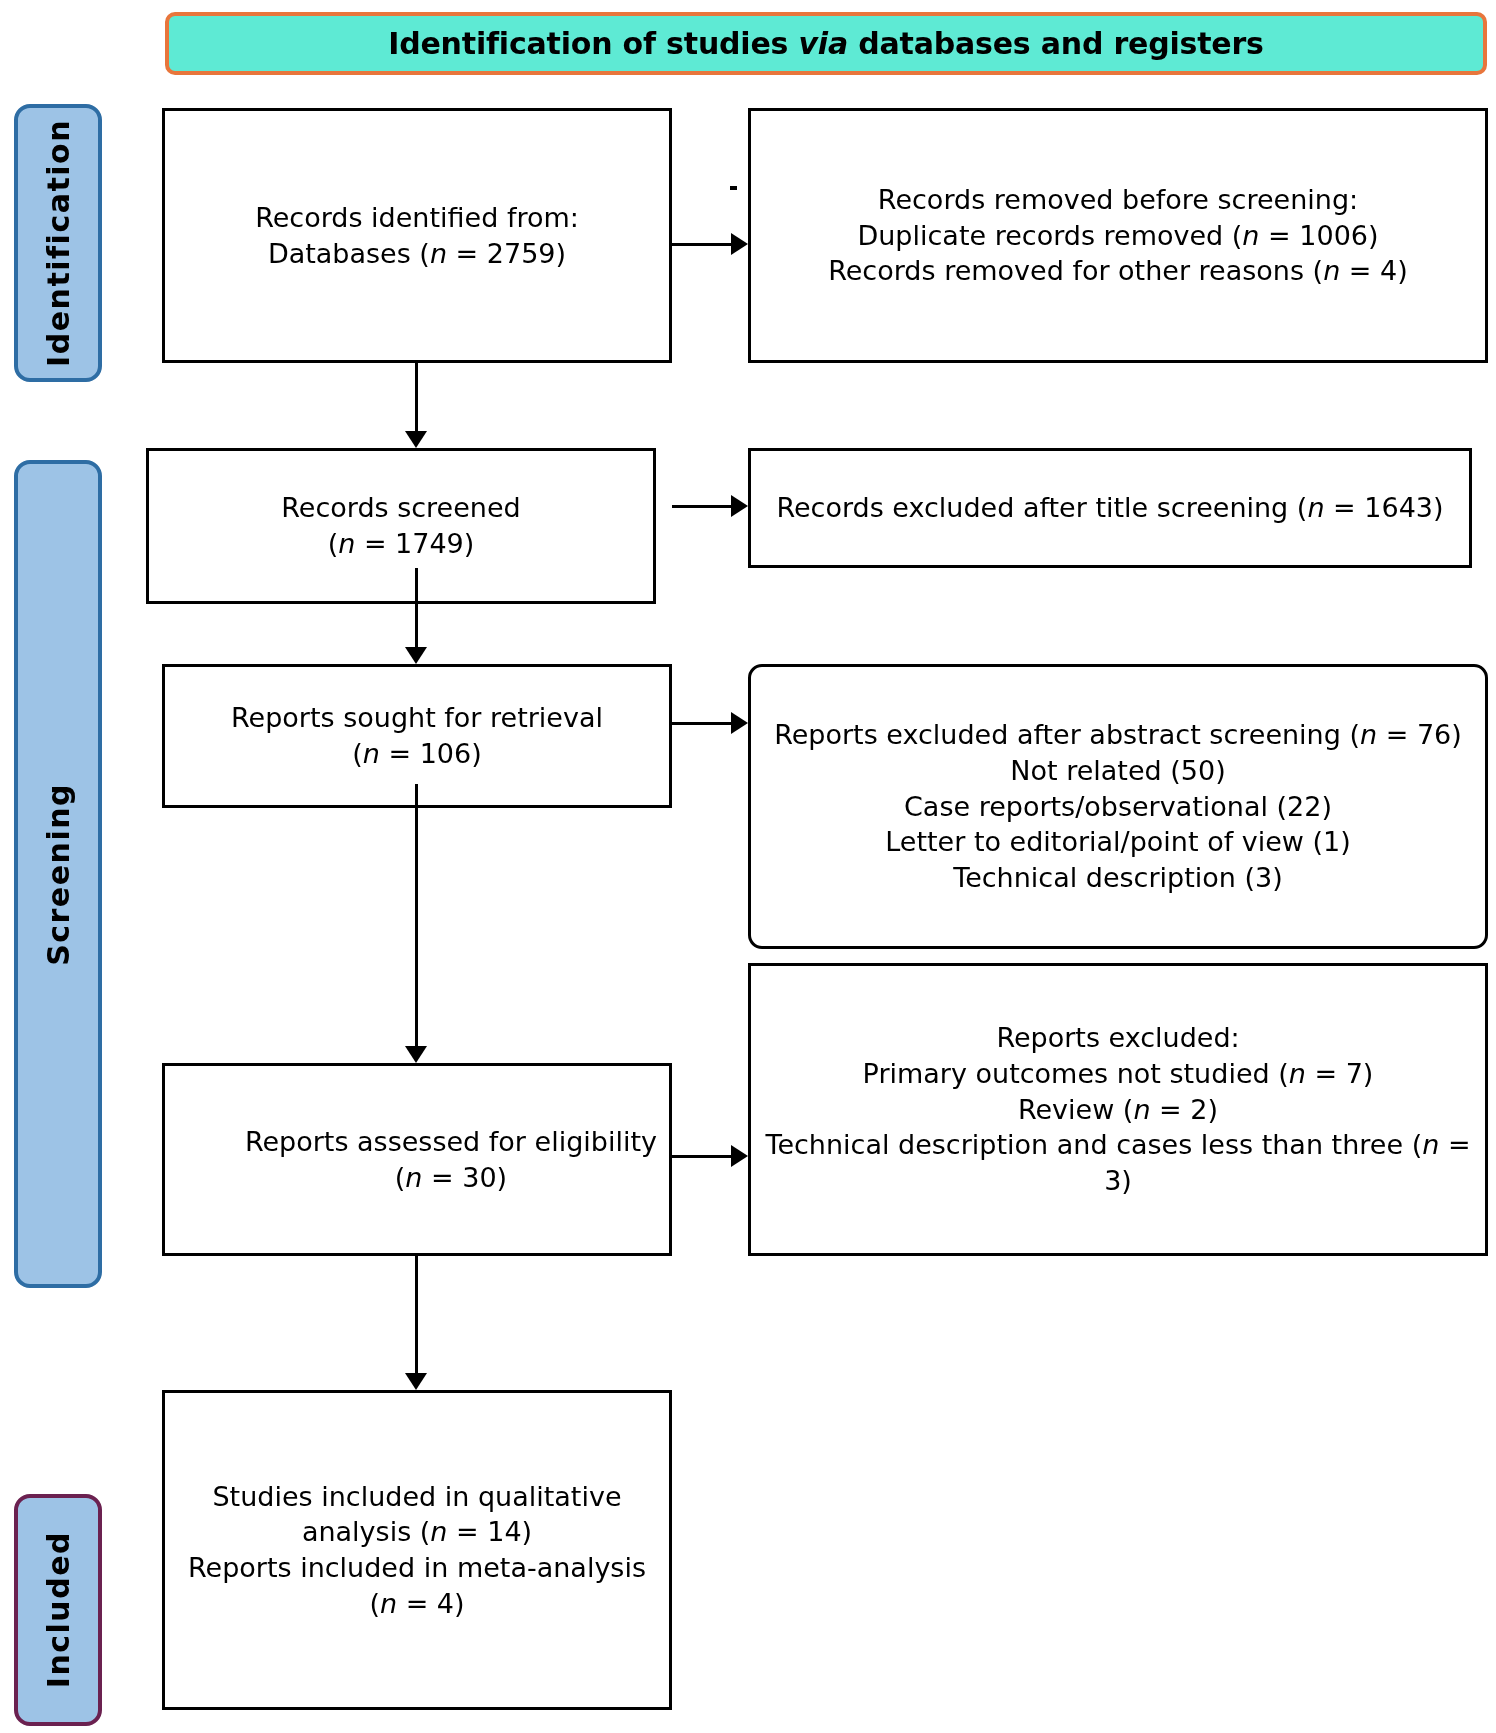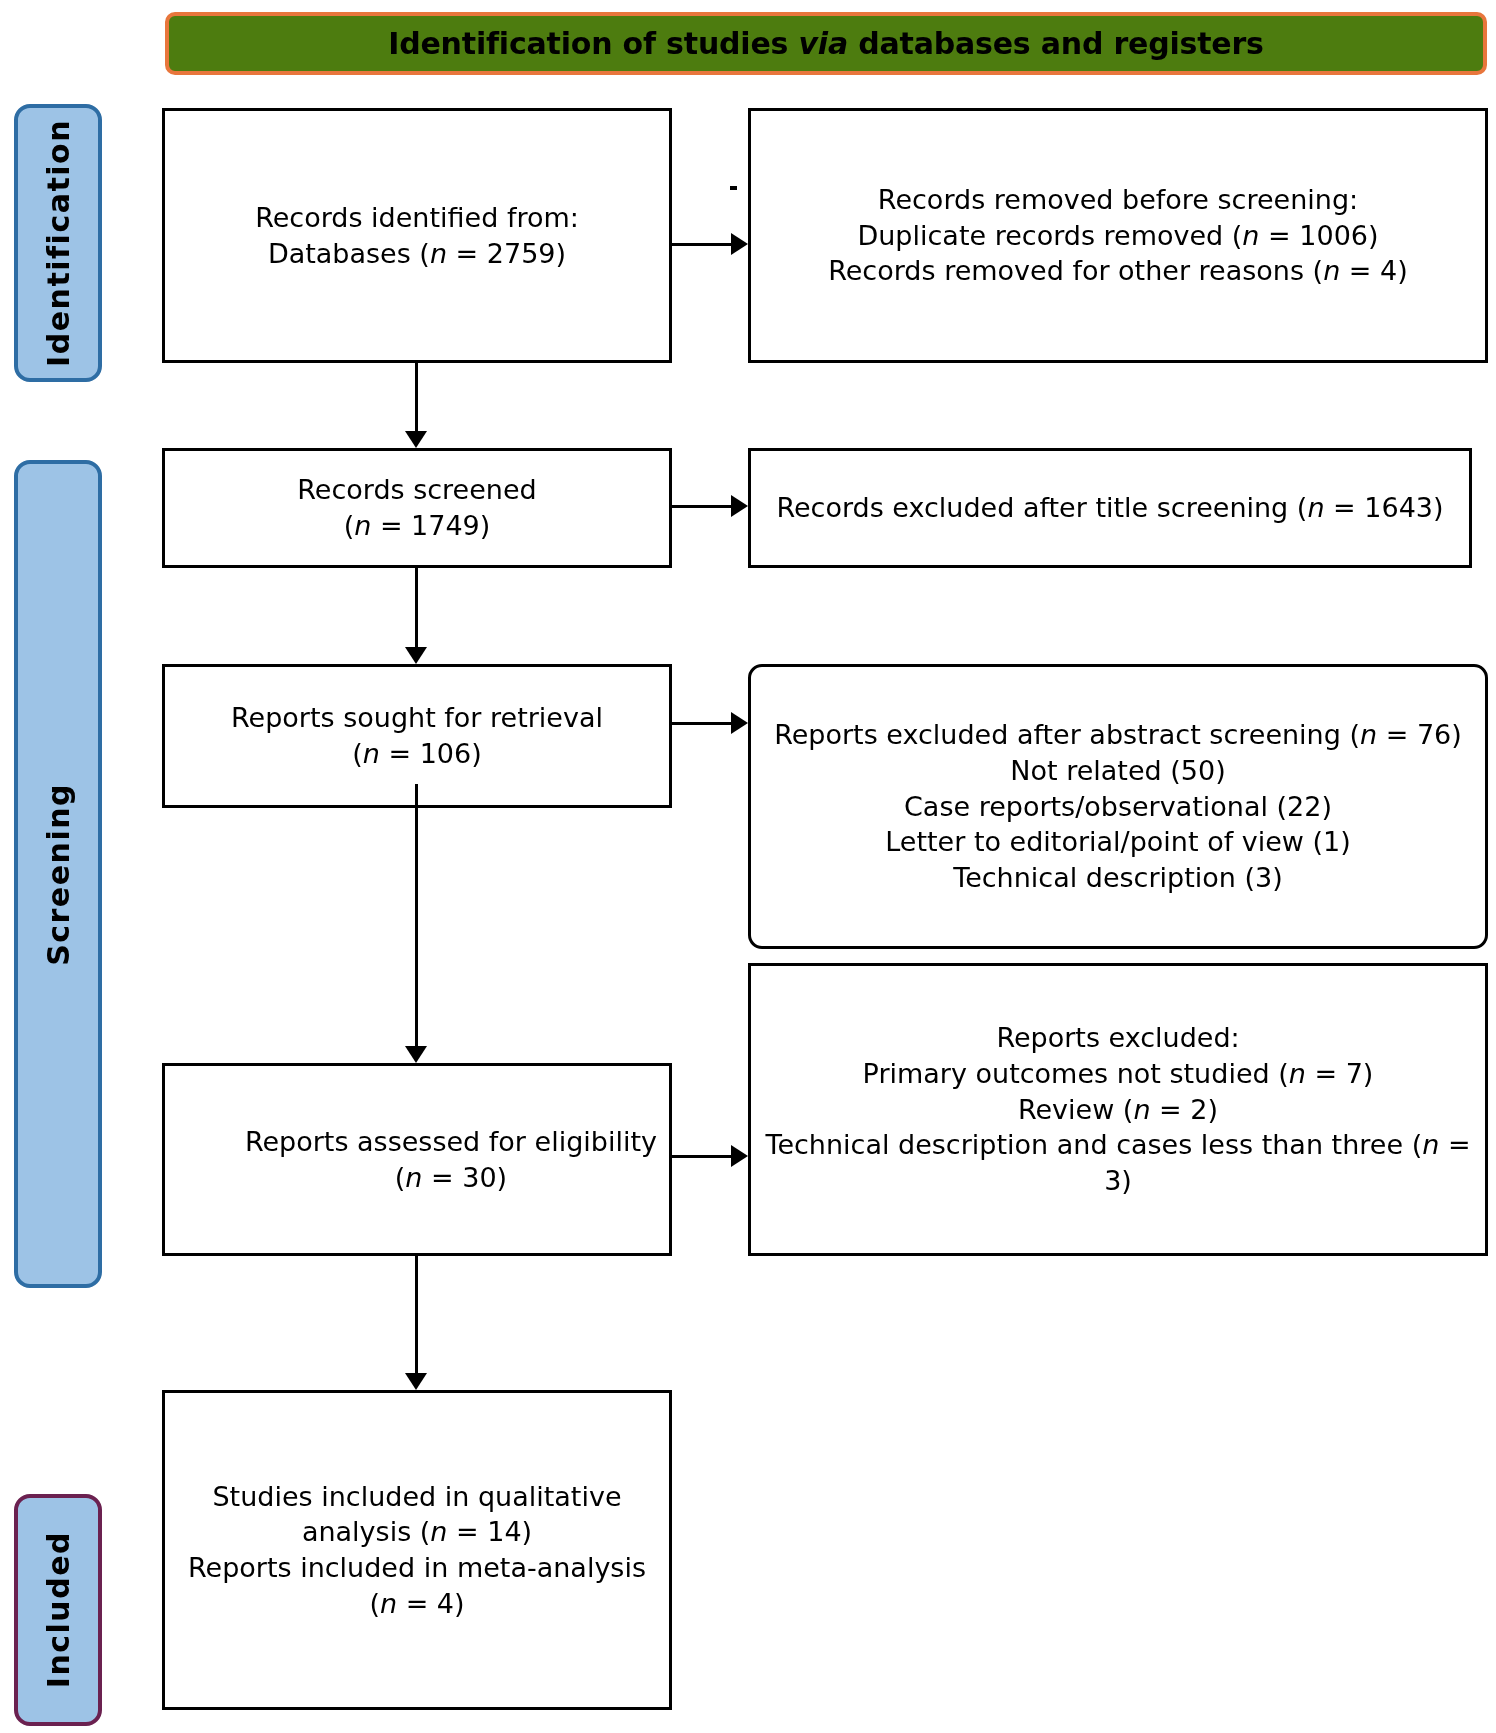--- a/index.html
+++ b/index.html
@@ -15,21 +15,21 @@
     overflow: hidden;
   }
 
   
   #header-banner {
     position: absolute;
     left: 165px;
     top: 12px;
     width: 1322px;
     height: 63px;
-    background: #4d7c0f;
+    background: #5eead4;
     border: 4px solid #E8763C;
     border-radius: 10px;
     box-sizing: border-box;
     display: flex;
     align-items: center;
     justify-content: center;
   }
   #header-banner .title {
     font-size: 30px;
     font-weight: bold;
@@ -89,21 +89,21 @@
     text-align: center;
     font-family: "DejaVu Sans", sans-serif;
     white-space: pre-line;
   }
   .flow-box.left-align .box-text { text-align: center; width: 100%; }
 
   .flow-box .box-text i { font-style: italic; }
 
   
   #box-identified   { left: 162px; top: 108px;  width: 510px; height: 255px; }
-  #box-screened     { left: 162px; top: 448px;  width: 510px; height: 120px; }
+  #box-screened     { left: 146px; top: 448px;  width: 510px; height: 156px; }
   #box-sought       { left: 162px; top: 664px;  width: 510px; height: 144px; }
   #box-assessed     { left: 162px; top: 1063px; width: 510px; height: 193px; justify-content: flex-end; }
   #box-included     { left: 162px; top: 1390px; width: 510px; height: 320px; }
 
   
   #box-removed      { left: 748px; top: 108px;  width: 740px; height: 255px; }
   #box-excl-title   { left: 748px; top: 448px;  width: 724px; height: 120px; }
   #box-excl-abs     { left: 748px; top: 664px;  width: 740px; height: 285px; border-radius: 14px; }
   #box-excl-elig    { left: 748px; top: 963px;  width: 740px; height: 293px; }
 

